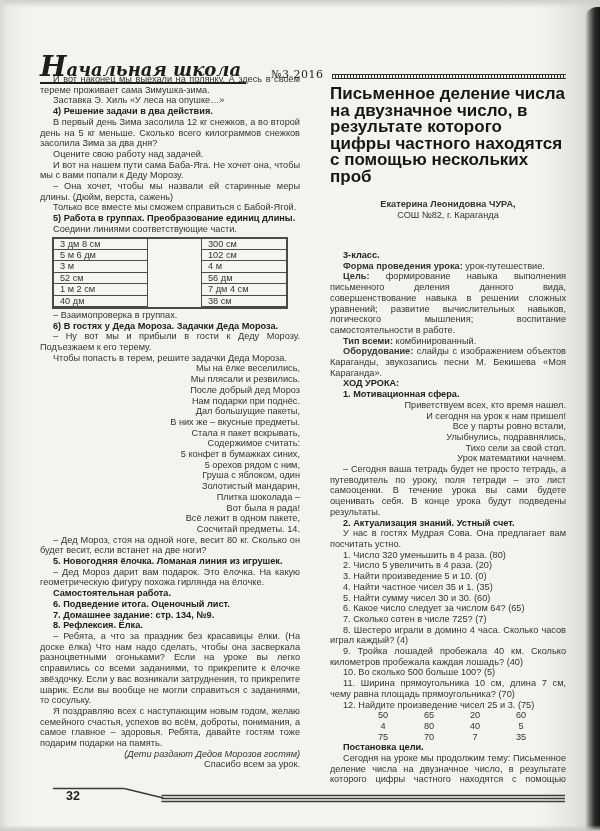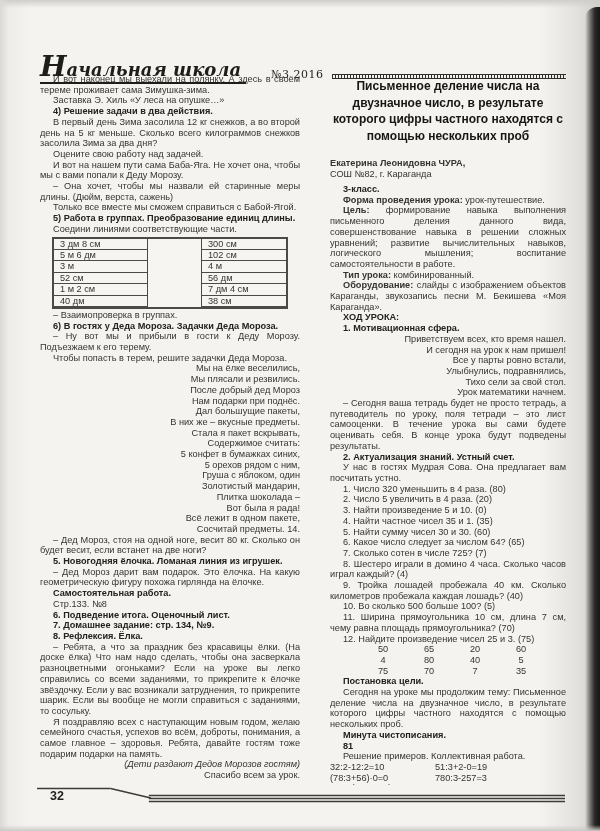--- a/index.html
+++ b/index.html
@@ -47,32 +47,32 @@
   
   .conv { display:flex; border:2px solid #4c4a47; margin:2px 12px 1px; background:#f6f5f1; }
   .conv-colL { width:94px; display:flex; flex-direction:column; }
   .conv-mid  { flex:1; }
   .conv-colR { width:84px; display:flex; flex-direction:column; }
   .conv-cell { border:1px solid #4c4a47; margin:-1px 0 0 -1px; padding:0 0 0 6px;
                height:12.4px; line-height:11.8px; text-align:left; white-space:nowrap; }
   .conv-colR .conv-cell { margin-right:-1px; }
 
   
-  .art-title { font-weight:700; font-size:12px; line-height:16.5px; text-align:center;
-               color:#161614; margin:4px 0 14px; text-indent:0; }
-  .author { text-align:left; line-height:11px; margin-bottom:4px; }
+  .art-title { font-weight:700; font-size:17px; line-height:16.5px; text-align:left;
+               color:#161614; margin:12px 0 14px; text-indent:0; }
+  .author { text-align:center; line-height:11px; margin-bottom:29px; }
   .author-name { font-weight:700; }
 
   
   .numgrid  { display:grid; grid-template-columns:repeat(4,46px); padding-left:30px; text-align:center; }
   .mathgrid { display:grid; grid-template-columns:105px 1fr; text-align:left; }
   .numgrid span, .mathgrid span { line-height:10.7px; }
 
   
-  .footer { position:absolute; left:36px; right:34px; bottom:24px; height:22px;margin-top:40px; }
+  .footer { position:absolute; left:52px; right:34px; bottom:24px; height:22px;margin-top:40px; }
   .footer svg { position:absolute; inset:0; width:100%; height:100%; }
   .pageno { position:absolute; left:14px; top:4px; font-weight:700; font-size:12.5px; color:#1f1f1d; }
 </style>
 </head>
 <body>
 
 <div class="page">
   <div class="edge-top"></div>
   <div class="edge-left"></div>
 
@@ -133,42 +133,41 @@
           <p class="line">Груша с яблоком, один</p>
           <p class="line">Золотистый мандарин,</p>
           <p class="line">Плитка шоколада –</p>
           <p class="line">Вот была я рада!</p>
           <p class="line">Всё лежит в одном пакете,</p>
           <p class="line">Сосчитай предметы. 14.</p>
           <p class="p">– Дед Мороз, стоя на одной ноге, весит 80 кг. Сколько он будет весит, если встанет на две ноги?</p>
           <p class="p b">5. Новогодняя ёлочка. Ломаная линия из игрушек.</p>
           <p class="p">– Дед Мороз дарит вам подарок. Это ёлочка. На какую геометрическую фигуру похожа гирлянда на ёлочке.</p>
           <p class="p b">Самостоятельная работа.</p>
-          <p class="p">Стр.133. №8</p>
           <p class="p b">6. Подведение итога. Оценочный лист.</p>
           <p class="p b">7. Домашнее задание: стр. 134, №9.</p>
           <p class="p b">8. Рефлексия. Ёлка.</p>
           <p class="p">– Ребята, а что за праздник без красавицы ёлки. (На доске ёлка) Что нам надо сделать, чтобы она засверкала разноцветными огоньками? Если на уроке вы легко справились со всеми заданиями, то прикрепите к ёлочке звёздочку. Если у вас возникали затруднения, то прикрепите шарик. Если вы вообще не могли справиться с заданиями, то сосульку.</p>
           <p class="p">Я поздравляю всех с наступающим новым годом, желаю семейного счастья, успехов во всём, доброты, понимания, а самое главное – здоровья. Ребята, давайте гостям тоже подарим подарки на память.</p>
           <p class="line cite">(Дети раздают Дедов Морозов гостям)</p>
           <p class="line">Спасибо всем за урок.</p>
         </div>
     </div>
 
     <div class="col col-right">
       <h1 class="art-title">Письменное деление числа на двузначное число, в результате которого цифры частного находятся с помощью нескольких проб</h1>
       <div class="author">
         <div class="author-name">Екатерина Леонидовна ЧУРА,</div>
         <div>СОШ №82, г. Караганда</div>
       </div>
       <div>
           <p class="p b">3-класс.</p>
           <p class="p"><b>Форма проведения урока:</b> урок-путешествие.</p>
           <p class="p"><b>Цель:</b> формирование навыка выполнения письменного деления данного вида, совершенствование навыка в решении сложных уравнений; развитие вычислительных навыков, логического мышления; воспитание самостоятельности в работе.</p>
-          <p class="p"><b>Тип урока:</b> комбинированный.</p>
+          <p class="p"><b>Тип всеми:</b> комбинированный.</p>
           <p class="p"><b>Оборудование:</b> слайды с изображением объектов Караганды, звукозапись песни М. Бекишева «Моя Караганда».</p>
           <p class="p b mt">ХОД УРОКА:</p>
           <p class="p b">1. Мотивационная сфера.</p>
           <p class="line">Приветствуем всех, кто время нашел.</p>
           <p class="line">И сегодня на урок к нам пришел!</p>
           <p class="line">Все у парты ровно встали,</p>
           <p class="line">Улыбнулись, подравнялись,</p>
           <p class="line">Тихо сели за свой стол.</p>
           <p class="line">Урок математики начнем.</p>
           <p class="p">– Сегодня ваша тетрадь будет не просто тетрадь, а путеводитель по уроку, поля тетради – это лист самооценки. В течение урока вы сами будете оценивать себя. В конце урока будут подведены результаты.</p>

